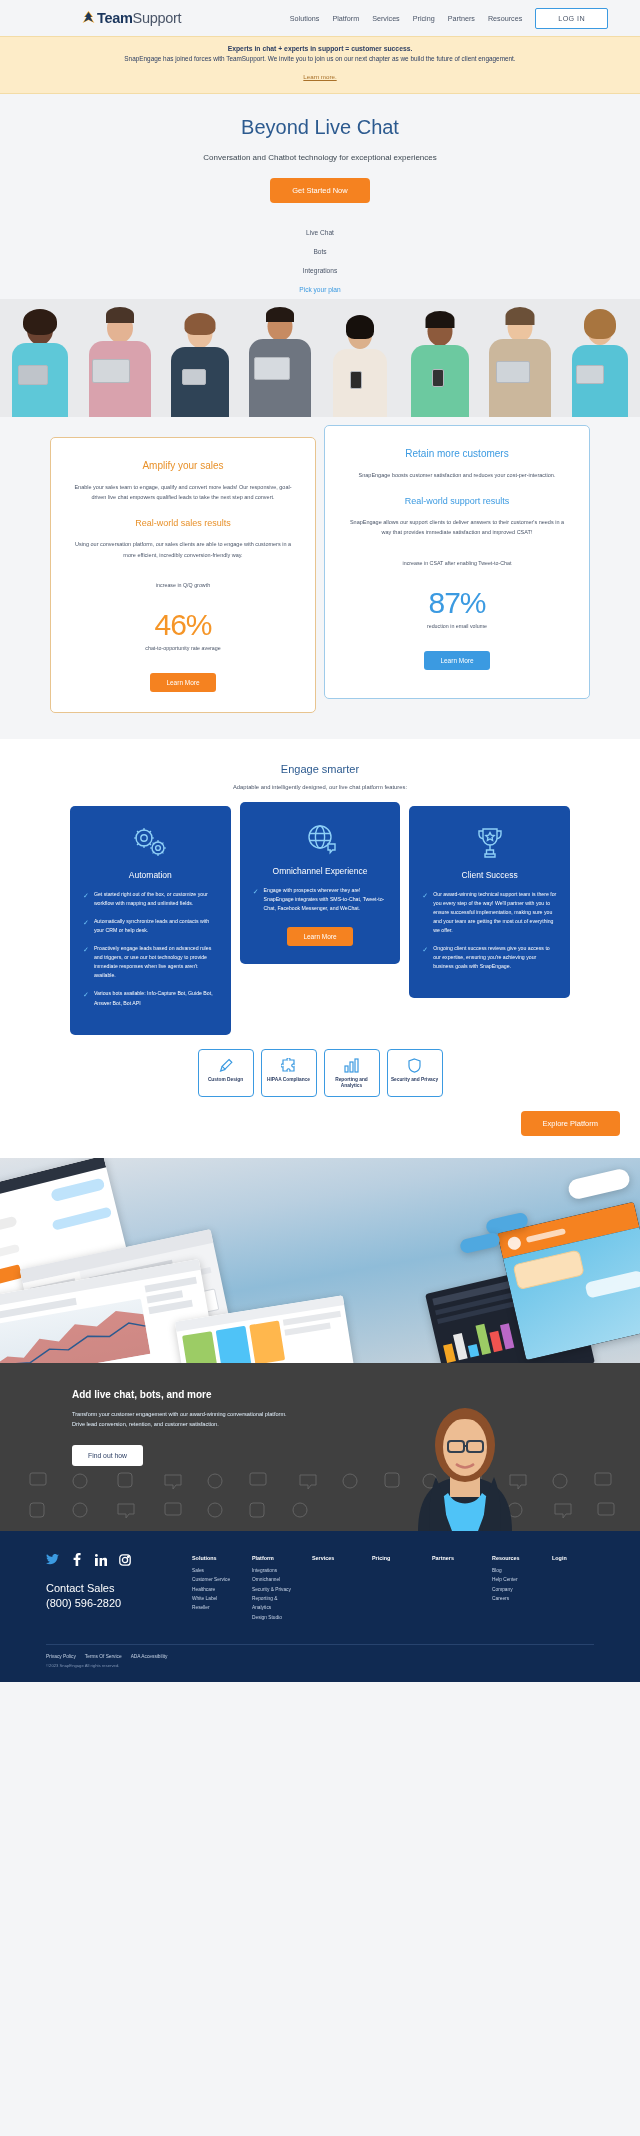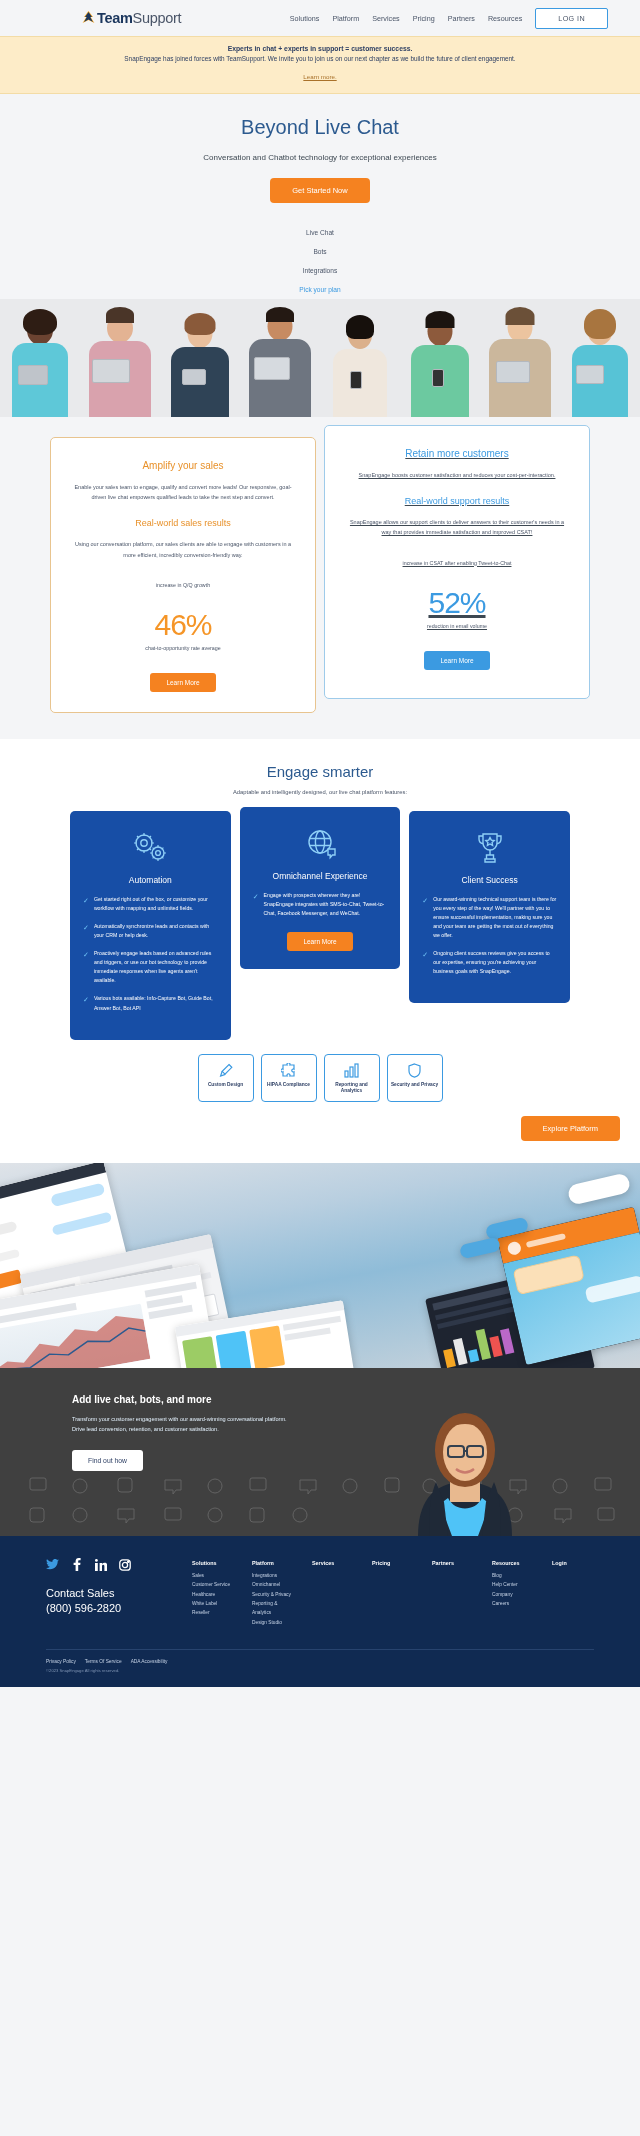--- a/index.html
+++ b/index.html
@@ -54,21 +54,21 @@
   .people{ height:118px; position:relative; overflow:hidden; background:#e9eaec; display:flex;}
   .person{ flex:1; position:relative; }
   .p-head{ position:absolute; border-radius:50%; left:50%; transform:translateX(-50%); }
   .p-body{ position:absolute; left:50%; transform:translateX(-50%); border-radius:14px 14px 0 0;}
   .p-dev{ position:absolute; background:#c9ccd1; border-radius:2px; border:1px solid #b4b8be;}
 
   
   .cards-wrap{ background:#f4f5f7; padding:20px 50px 26px; display:flex; gap:8px; align-items:flex-start;}
   .card{ background:#fff; border-radius:5px; padding:22px 20px 20px; text-align:center; flex:1;}
   .card.sales{ border:1px solid #e8c48f; }
-  .card.support{ border:1px solid #9ecbea; margin-top:-12px; padding-bottom:28px;text-decoration:underline;}
+  .card.support{ border:1px solid #9ecbea; margin-top:-12px; padding-bottom:28px;}
   .card h2{ font-size:10px; font-weight:400; margin-bottom:11px;}
   .card.sales h2{ color:#e8912a;}
   .card.support h2{ color:#3b9ae1;}
   .card p{ font-size:5.5px; line-height:1.85; color:#4a5568; margin-bottom:16px; text-align:center;}
   .card h3{ font-size:9px; font-weight:400; margin-bottom:11px;}
   .card.sales h3{ color:#e8912a;}
   .card.support h3{ color:#3b9ae1;}
   .stat{ margin-top:22px; }
   .stat .num{ font-size:30px; font-weight:400; line-height:1; letter-spacing:-1px;}
   .card.sales .num{ color:#f59527;}
@@ -79,21 +79,21 @@
     display:inline-block; background:#3b9ae1; color:#fff; font-size:6.5px;
     padding:6px 16px; border-radius:3px; text-decoration:none;
   }
   .btn-orange-sm{
     display:inline-block; background:#f58220; color:#fff; font-size:6.5px;
     padding:6px 16px; border-radius:3px; text-decoration:none;
   }
 
   
   .engage{ background:#fff; padding:24px 20px 6px; text-align:center;}
-  .engage h2{ font-size:15px; color:#2c5a8f; font-weight:400; margin-bottom:9px;}
+  .engage h2{ font-size:11px; color:#2c5a8f; font-weight:400; margin-bottom:9px;}
   .engage .sub{ font-size:5.8px; color:#4a5568; margin-bottom:16px;}
   .feat-row{ display:flex; gap:9px; padding:0 50px; align-items:flex-start;}
   .feat{ background:#174ea6; border-radius:5px; padding:16px 13px 18px; flex:1; color:#fff;}
   .feat.mid{ margin-top:-4px;}
   .feat-ico{ height:40px; display:flex; align-items:center; justify-content:center; margin-bottom:8px;}
   .feat h3{ font-size:8.5px; font-weight:400; text-align:center; margin-bottom:10px;}
   .feat ul{ list-style:none; }
   .feat li{ display:flex; gap:5px; margin-bottom:9px; text-align:left;}
   .feat li .ck{ color:#6fc3f7; font-size:7px; flex:0 0 auto; line-height:1.6;}
   .feat li span.txt{ font-size:5.2px; line-height:1.75;}
@@ -252,21 +252,21 @@
 
   <div class="card support">
     <h2>Retain more customers</h2>
     <p>SnapEngage boosts customer satisfaction and reduces your cost-per-interaction.</p>
     <h3>Real-world support results</h3>
     <p>SnapEngage allows our support clients to deliver answers to their customer's needs in a way that provides immediate satisfaction and improved CSAT!</p>
     <div class="stat">
       <div class="lbl">increase in CSAT after enabling Tweet-to-Chat</div>
     </div>
     <div class="stat">
-      <div class="num">52%</div>
+      <div class="num">87%</div>
       <div class="lbl">reduction in email volume</div>
     </div>
     <div class="cta"><a href="#" class="btn-blue">Learn More</a></div>
   </div>
 </div>
 
 <div class="engage">
   <h2>Engage smarter</h2>
   <div class="sub">Adaptable and intelligently designed, our live chat platform features:</div>
 

